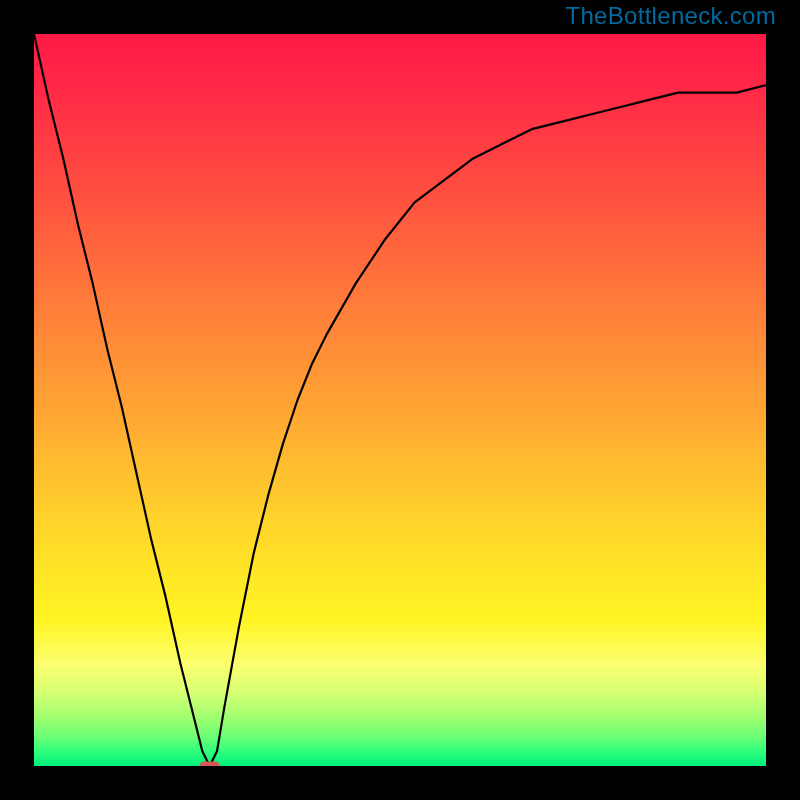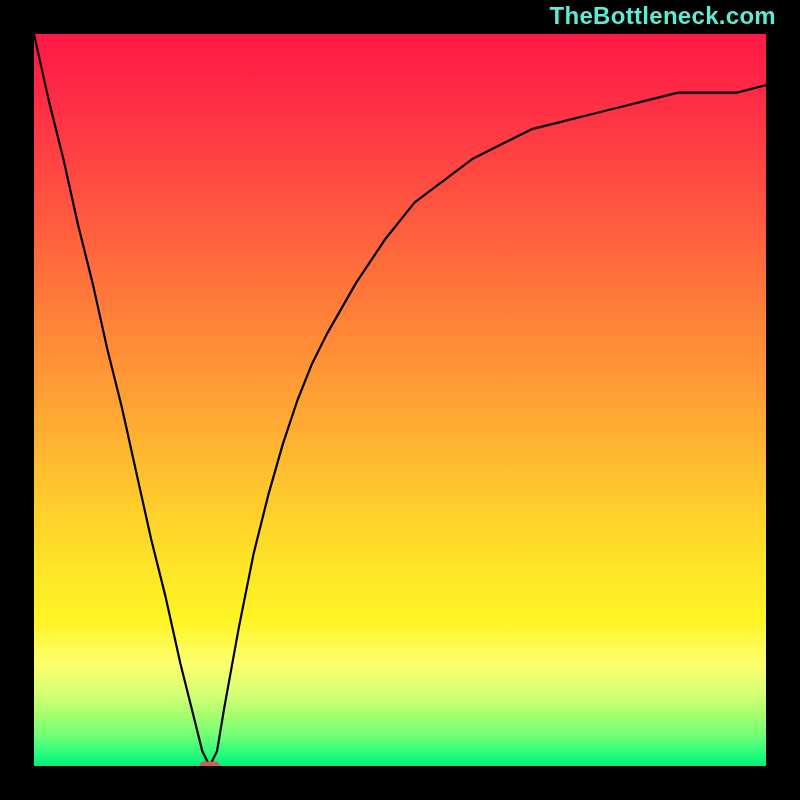--- a/index.html
+++ b/index.html
@@ -14,23 +14,23 @@
   .container {
     position: relative;
     width: 800px;
     height: 800px;
     background: #000000;
   }
   .watermark {
     position: absolute;
     top: 2px;
     right: 24px;
-    color: #5eead4;
+    color: #0369a1;
     font-size: 24px;
-    font-weight: 700;
+    font-weight: 400;
     letter-spacing: 0.3px;
     z-index: 50;
     user-select: none;
   }
   .plot-area {
     position: absolute;
     left: 34px;
     top: 34px;
     width: 732px;
     height: 732px;

